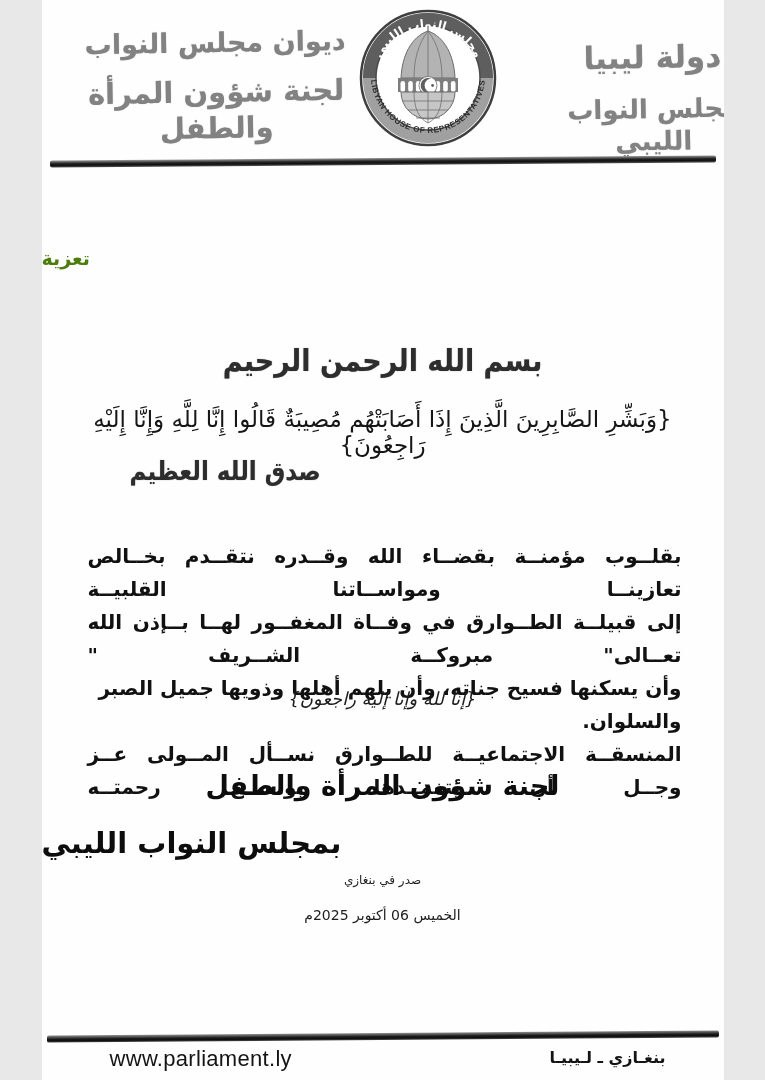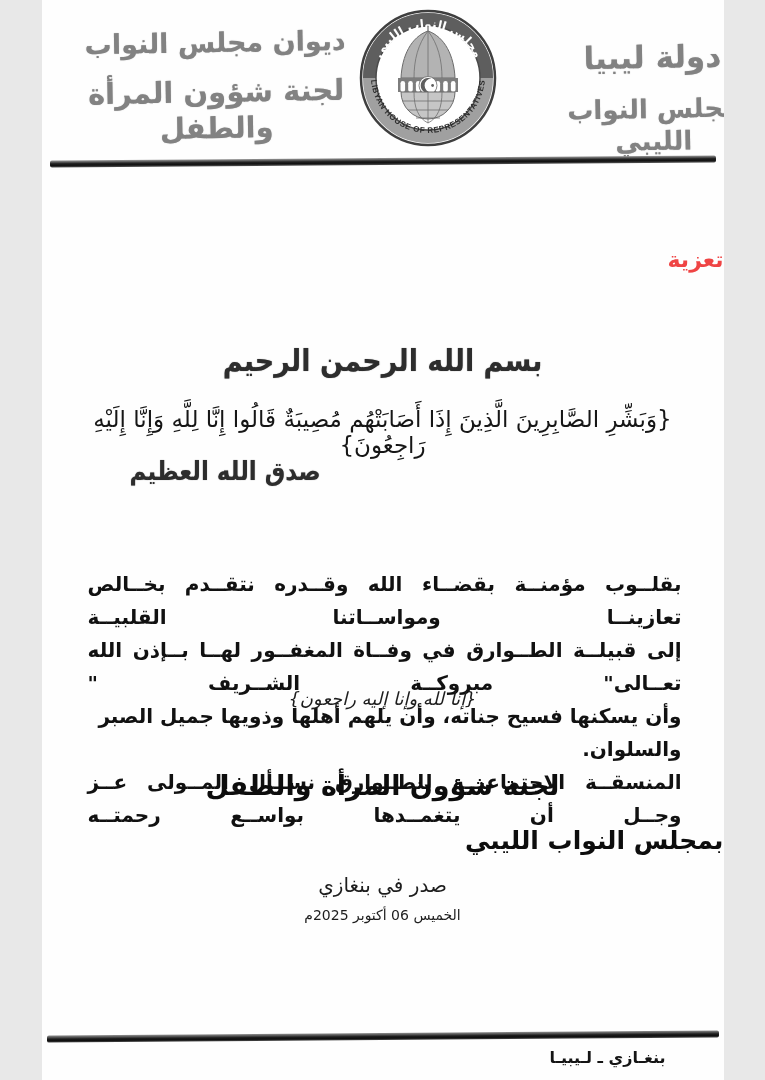--- a/index.html
+++ b/index.html
@@ -31,21 +31,21 @@
   .logo-wrap{position:absolute;left:306px;top:6px;width:160px;height:150px;}
   .divider-top{
     position:absolute;left:8px;right:8px;top:158px;height:7px;
     background:linear-gradient(to bottom,#9a9a9a 0%,#222 45%,#111 70%,#555 100%);
     transform:rotate(-0.45deg);
     border-radius:2px;
   }
   
   .doc-title{
     position:absolute;top:247px;left:0;right:0;
-    text-align:right;font-size:22px;font-weight:bold;color:#ef4444;
+    text-align:left;font-size:19px;font-weight:bold;color:#4d7c0f;
     direction:rtl;
   }
   .callig-dark{
     color:#2d2d2d;
     font-weight:bold;
     text-shadow:0 0 1px rgba(60,60,60,.6);
     transform:scaleY(1.12);
     direction:rtl;
   }
   .bismillah{
@@ -55,39 +55,39 @@
   .verse{
     position:absolute;top:406px;left:20px;right:20px;
     text-align:center;font-size:23px;color:#161616;direction:rtl;
   }
   .sadaqa{
     position:absolute;top:458px;left:88px;
     font-size:23px;letter-spacing:-1px;
   }
   .body-text{
     position:absolute;top:540px;left:46px;right:42px;
-    direction:rtl;font-weight:bold;font-size:20px;line-height:33px;color:#111;margin-top:28px;
+    direction:rtl;font-weight:bold;font-size:20px;line-height:33px;color:#111;
   }
   .body-line{text-align:justify;text-align-last:justify;}
   .body-line.last{text-align:right;text-align-last:right;}
   .istirja{
     position:absolute;top:688px;left:0;right:0;
     text-align:center;font-size:18px;direction:rtl;color:#1d1d1d;font-style:italic;
   }
   .sig-committee{
     position:absolute;top:770px;left:0;right:0;
     text-align:center;font-size:27px;font-weight:bold;direction:rtl;color:#0d0d0d;
   }
   .sig-council{
     position:absolute;top:826px;left:0;right:0;
-    text-align:right;font-size:25px;font-weight:bold;direction:rtl;color:#0d0d0d;
+    text-align:left;font-size:29px;font-weight:bold;direction:rtl;color:#0d0d0d;
   }
   .sig-issued{
     position:absolute;top:873px;left:0;right:0;
-    text-align:center;font-size:20px;direction:rtl;color:#1d1d1d;
+    text-align:center;font-size:12px;direction:rtl;color:#1d1d1d;
   }
   .sig-date{
     position:absolute;top:907px;left:0;right:0;
     text-align:center;font-size:14px;direction:rtl;color:#1d1d1d;
   }
   
   .divider-bottom{
     position:absolute;left:5px;right:5px;top:1033px;height:7px;
     background:linear-gradient(to bottom,#8f8f8f 0%,#1c1c1c 50%,#0e0e0e 75%,#4c4c4c 100%);
     transform:rotate(-0.45deg);
@@ -179,15 +179,16 @@
   </div>
 
   <div class="istirja">{إنا لله وإنا إليه راجعون}</div>
 
   <div class="sig-committee">لجنة شؤون المرأة والطفل</div>
   <div class="sig-council">بمجلس النواب الليبي</div>
   <div class="sig-issued">صدر في بنغازي</div>
   <div class="sig-date">الخميس 06 أكتوبر 2025م</div>
 
   <div class="divider-bottom"></div>
+  <div class="footer-website">www.parliament.ly</div>
   <div class="footer-location">بنغـازي ـ لـيبيـا</div>
 
 </div>
 
 </body></html>

